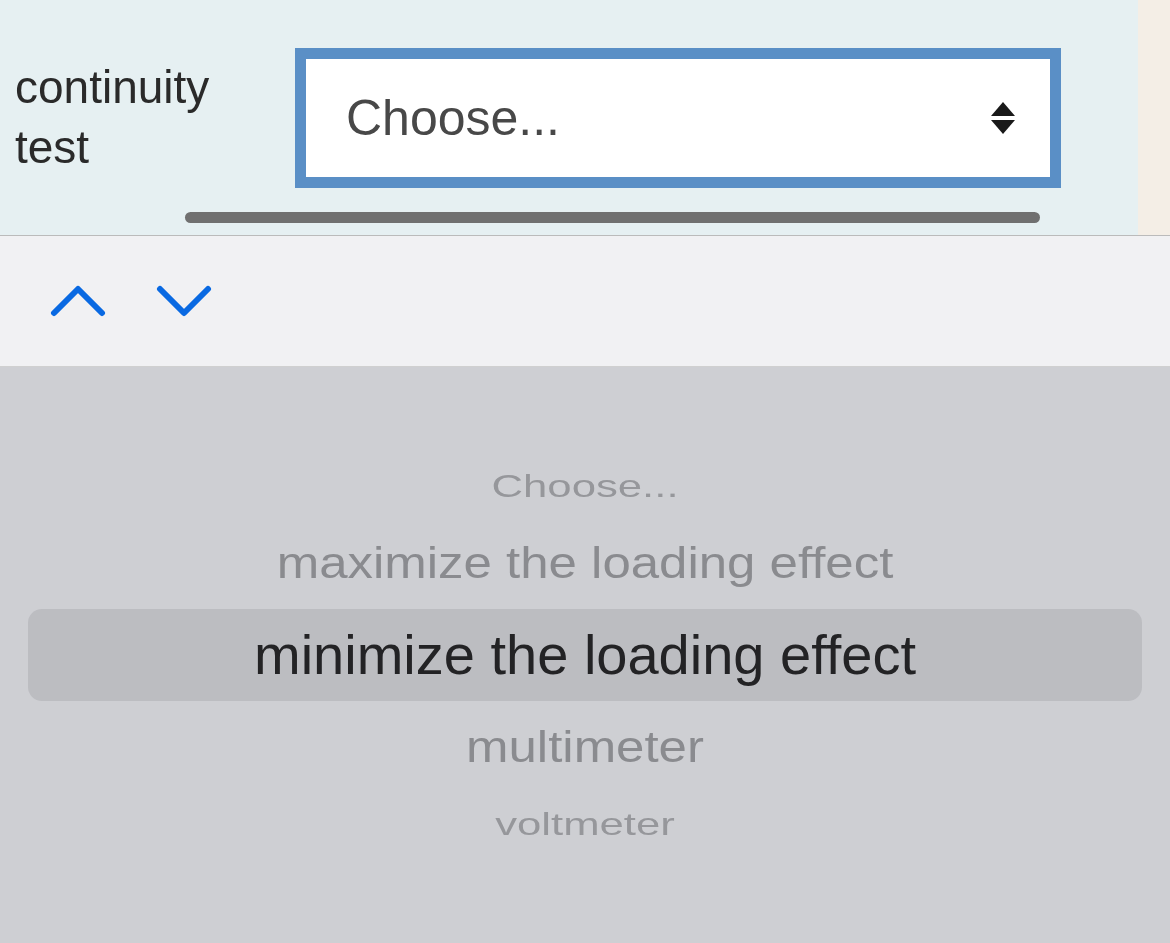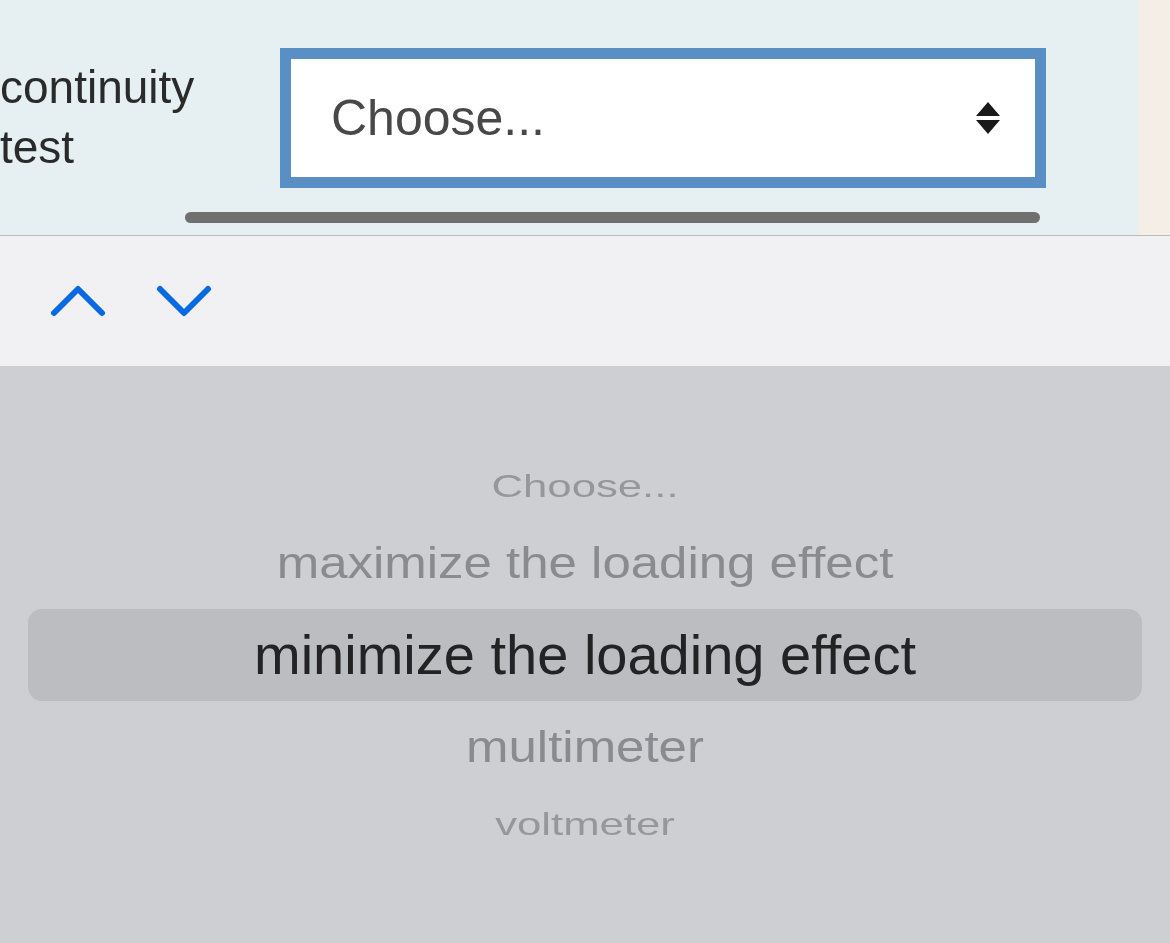--- a/index.html
+++ b/index.html
@@ -15,20 +15,21 @@
       overflow: hidden;
       background: #fff;
     }
     
     .top-section {
       background: #e6f0f2;
       height: 236px;
       position: relative;
       display: flex;
       align-items: center;
+      padding-left: 15px;
       border-bottom: 1px solid #bbb;
     }
     
     .top-right-strip {
       position: absolute;
       right: 0;
       top: 0;
       width: 32px;
       height: 100%;
       background: #f4eee6;

